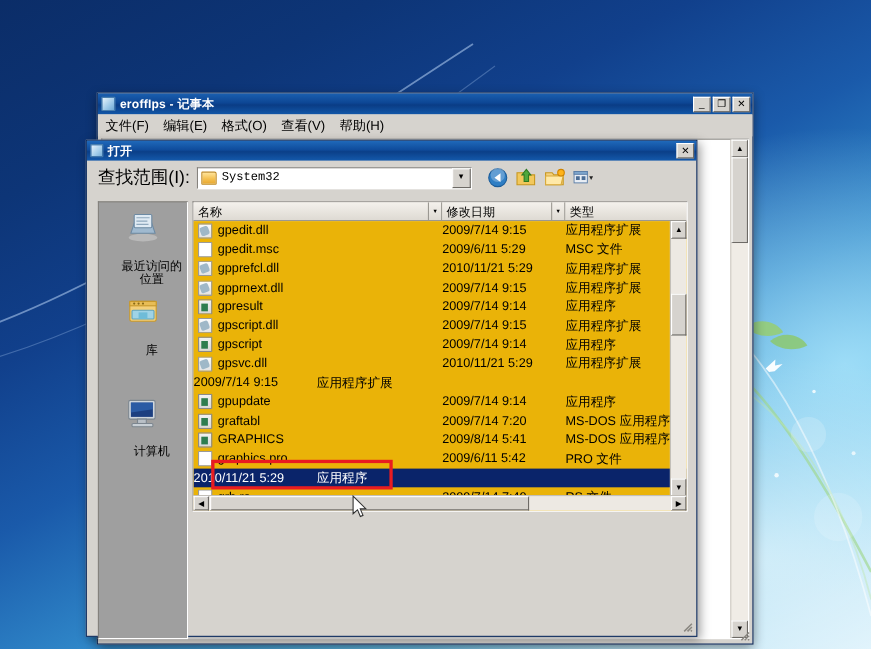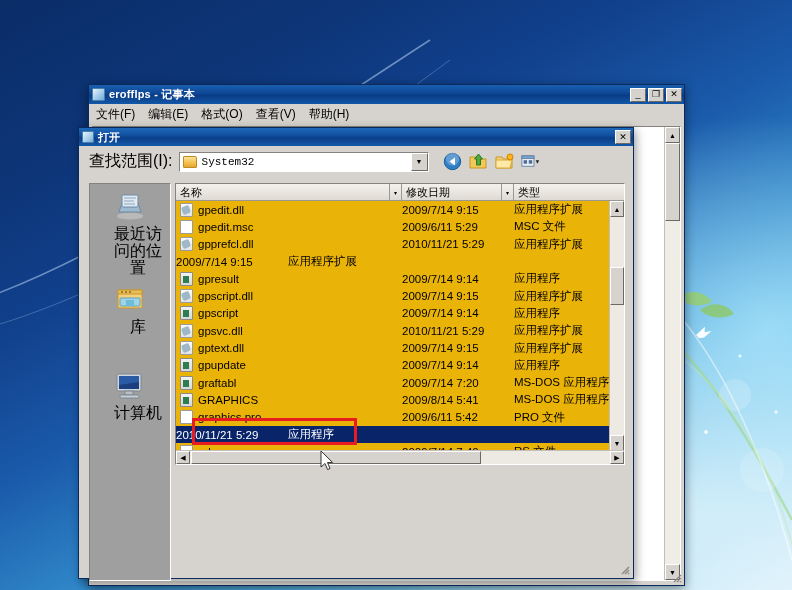--- a/index.html
+++ b/index.html
@@ -89,21 +89,21 @@
     display:flex; align-items:center; justify-content:center; font-size:7px; }
   #tb-icons { display:flex; align-items:center; gap:7px; margin-left:8px; }
   .tbi { width:19px; height:19px; display:flex; align-items:center; justify-content:center; }
   
   #dlg-mid { position:absolute; left:10px; top:55px; width:536px; height:398px; display:flex; }
   #places { width:82px; background:#9f9f9f;
     border:1px solid; border-color:#85827d #fff #fff #85827d;
     padding-top:6px; display:flex; flex-direction:column; align-items:center; gap:5px; }
   .place { width:78px; display:flex; flex-direction:column; align-items:center; padding:2px 0; }
   .place-ico { width:34px; height:30px; display:flex; align-items:center; justify-content:center; }
-  .place-lbl { font-size:16px; color:#000; text-align:center; line-height:1.05; margin-top:4px;padding-left:16px; }
+  .place-lbl { font-size:11px; color:#000; text-align:center; line-height:1.05; margin-top:15px;padding-left:16px; }
   #list-wrap { flex:1; margin-left:4px; background:#fff;
     border:1px solid; border-color:#86837e #fff #fff #86837e;
     display:flex; flex-direction:column; position:relative; height:282px; }
   #col-head { height:17px; display:flex; background:#d6d3ce; flex:none;
     border-bottom:1px solid #9b9892;text-align:right; }
   .col { display:flex; align-items:center; font-size:11px; color:#000;
     border-right:1px solid #9b9892; padding-left:4px;
     background:linear-gradient(180deg,#f4f1ec 0%,#dedad3 100%); }
   .col.c-name { width:226px; }
   .col.c-date { width:112px; }
@@ -324,20 +324,24 @@
           </div>
           <div class="row">
             <div class="r-name">
               <div class="fico dll"></div>
               <span>gpprefcl.dll</span>
             </div>
             <div class="r-date">2010/11/21 5:29</div>
             <div class="r-type">应用程序扩展</div>
           </div>
           <div class="row">
+            <div class="r-name">
+              <div class="fico dll"></div>
+              <span>gpprnext.dll</span>
+            </div>
             <div class="r-date">2009/7/14 9:15</div>
             <div class="r-type">应用程序扩展</div>
           </div>
           <div class="row">
             <div class="r-name">
               <div class="fico exe"></div>
               <span>gpresult</span>
             </div>
             <div class="r-date">2009/7/14 9:14</div>
             <div class="r-type">应用程序</div>
@@ -360,24 +364,20 @@
           </div>
           <div class="row">
             <div class="r-name">
               <div class="fico dll"></div>
               <span>gpsvc.dll</span>
             </div>
             <div class="r-date">2010/11/21 5:29</div>
             <div class="r-type">应用程序扩展</div>
           </div>
           <div class="row">
-            <div class="r-name">
-              <div class="fico dll"></div>
-              <span>gptext.dll</span>
-            </div>
             <div class="r-date">2009/7/14 9:15</div>
             <div class="r-type">应用程序扩展</div>
           </div>
           <div class="row">
             <div class="r-name">
               <div class="fico exe"></div>
               <span>gpupdate</span>
             </div>
             <div class="r-date">2009/7/14 9:14</div>
             <div class="r-type">应用程序</div>

